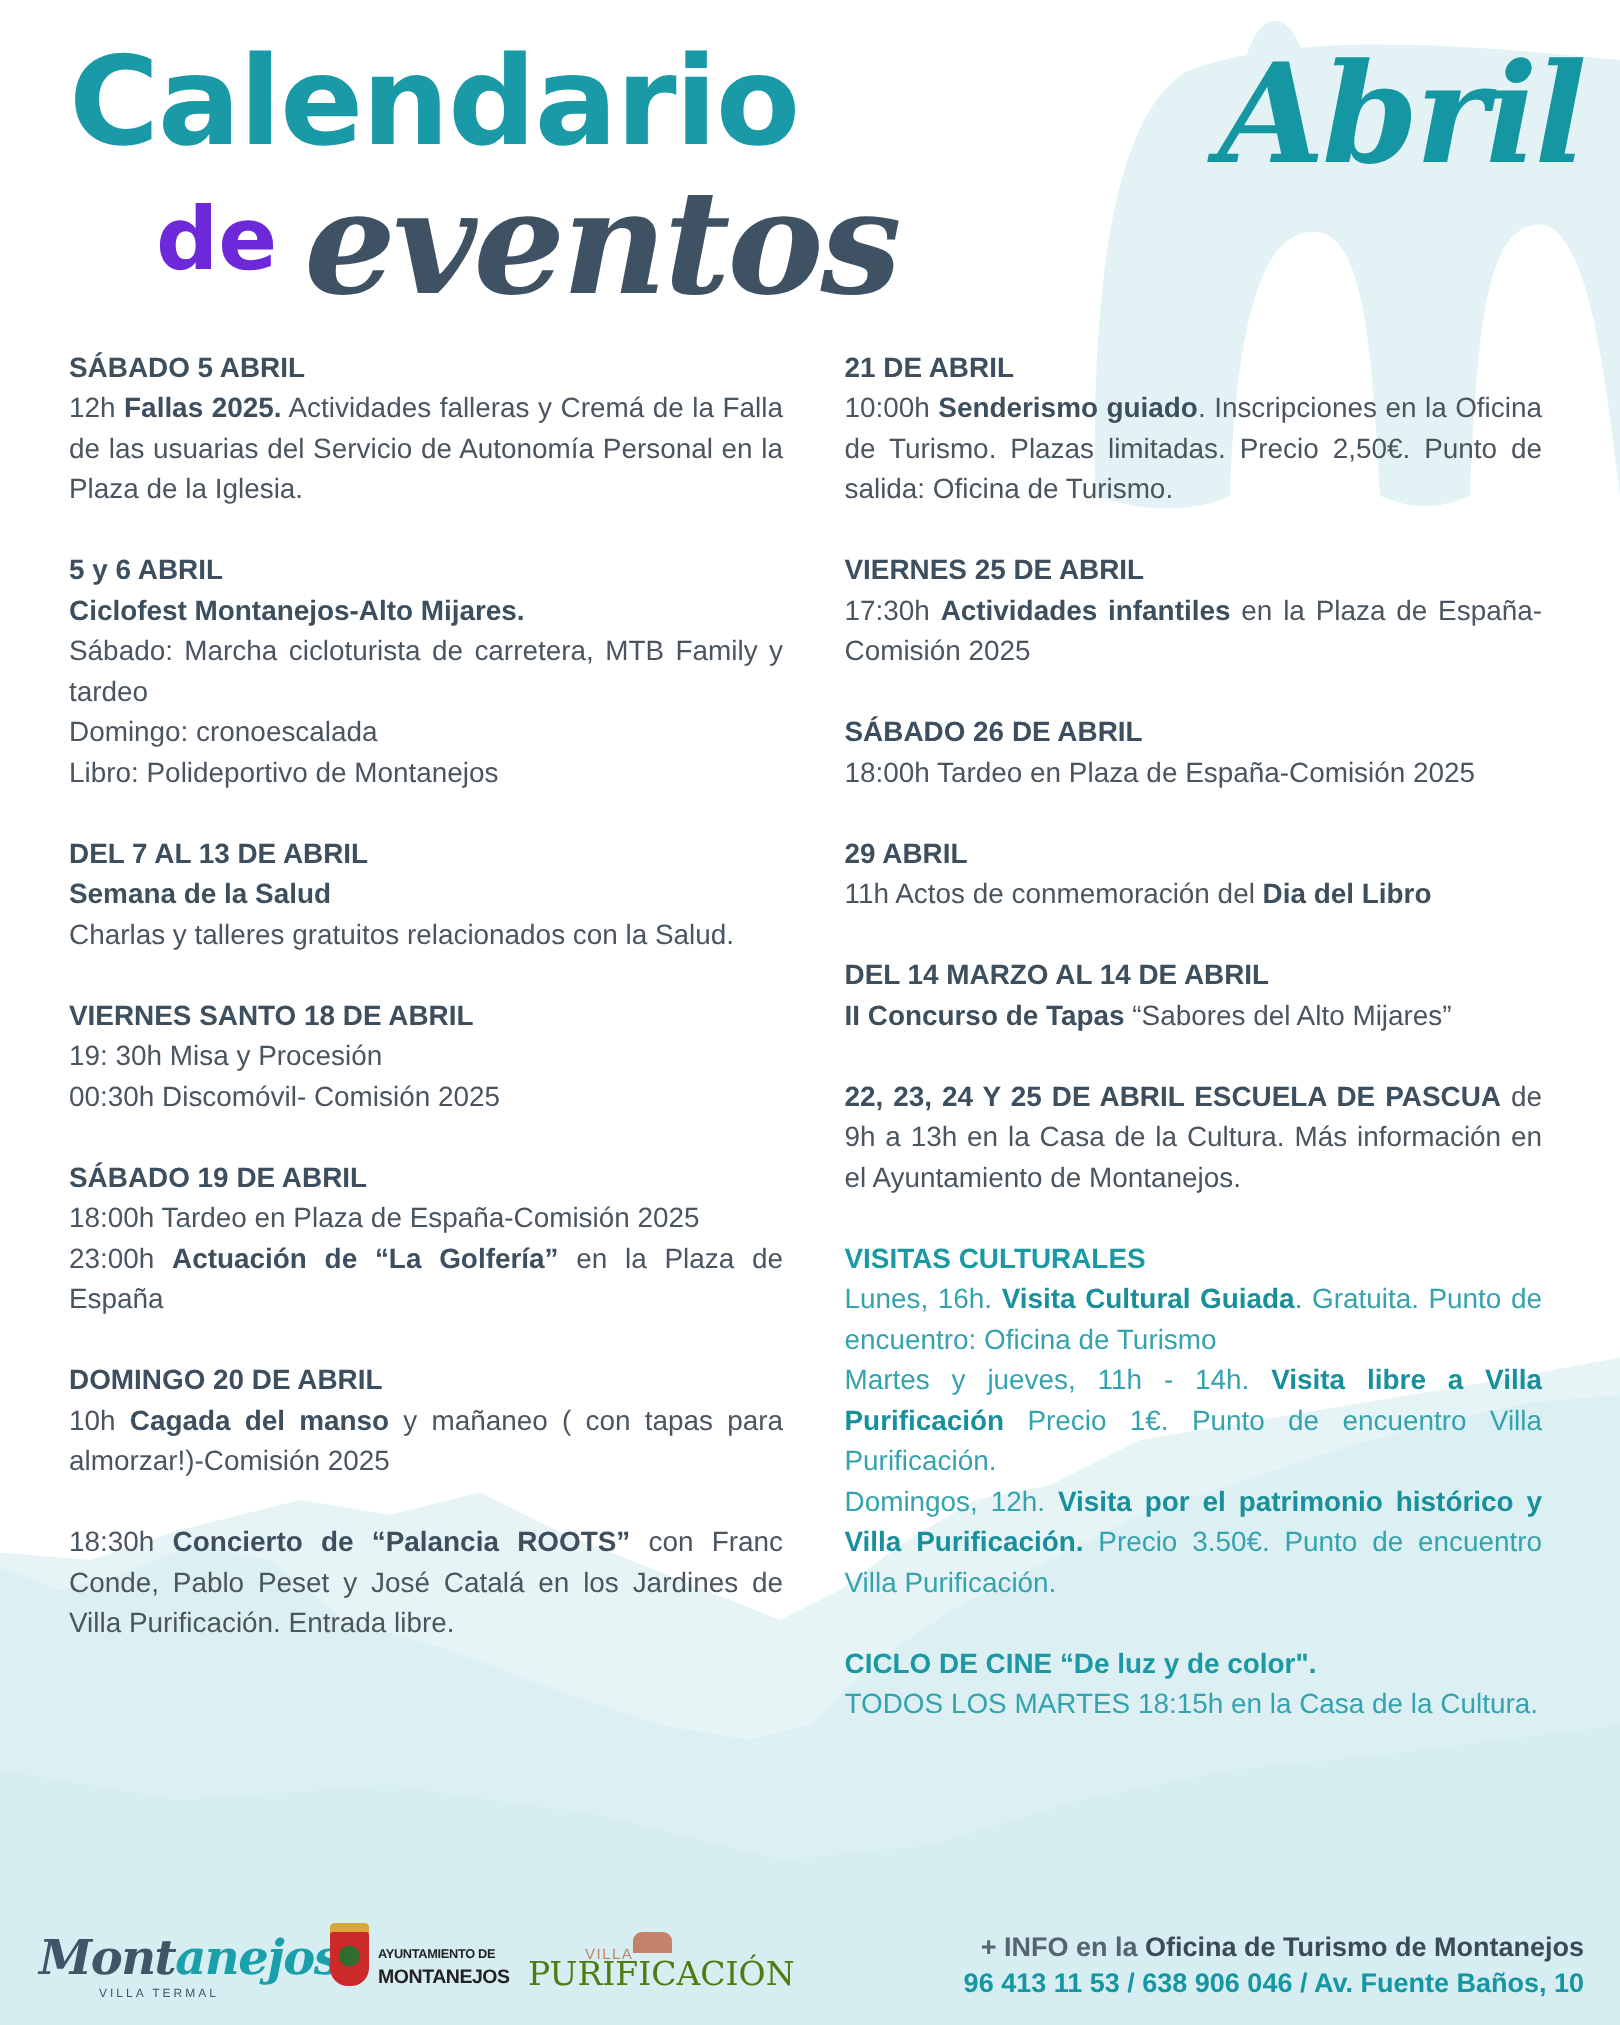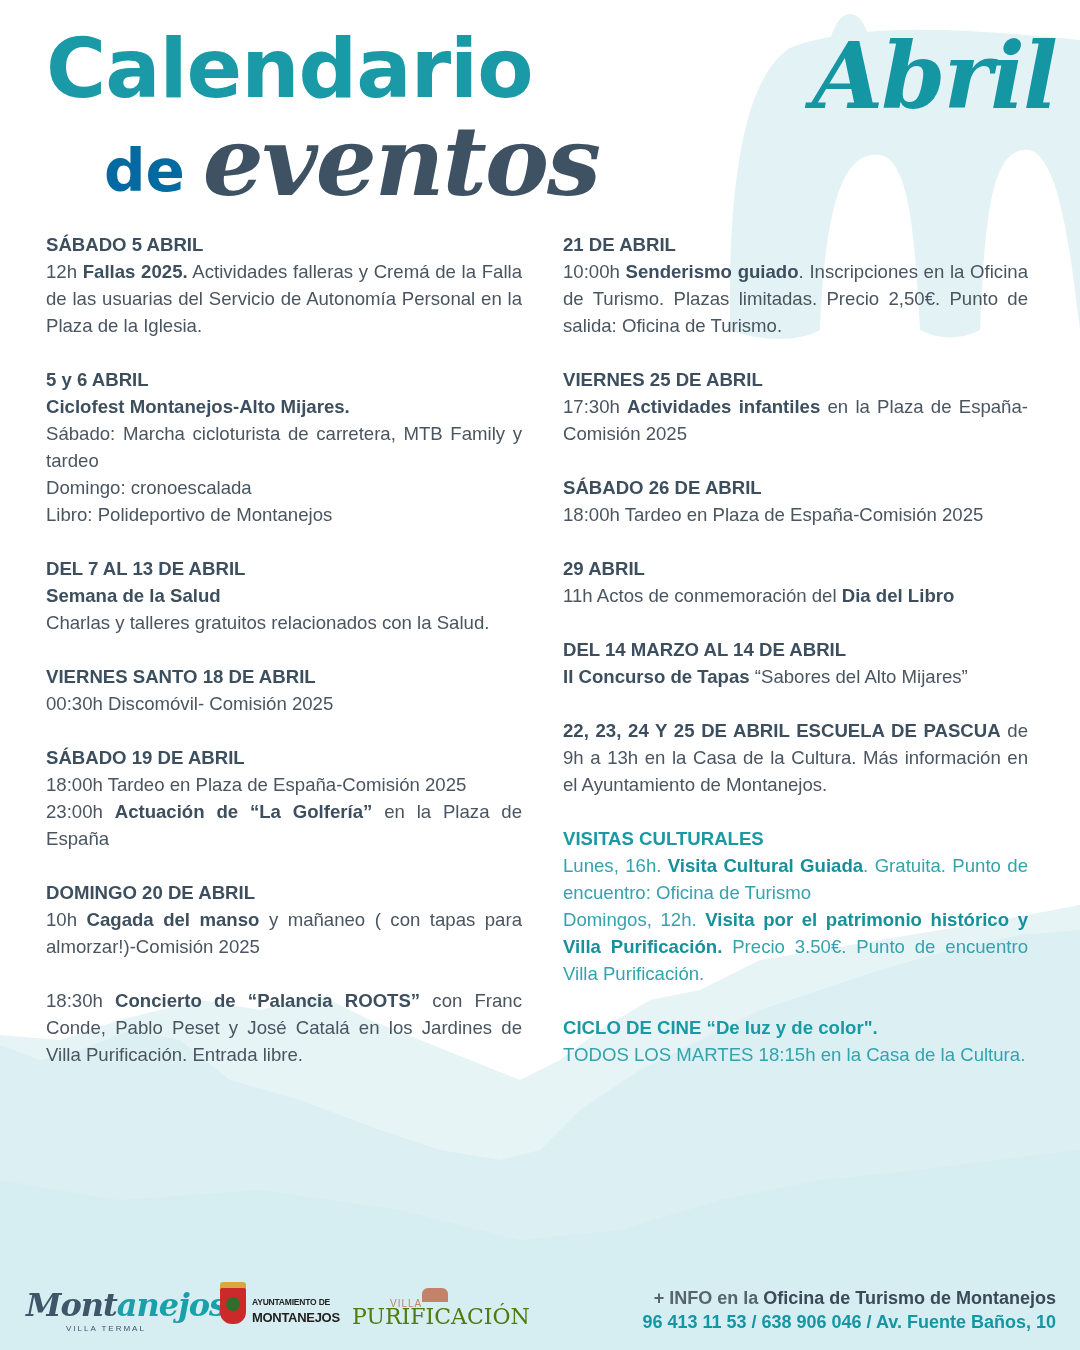--- a/index.html
+++ b/index.html
@@ -21,24 +21,24 @@
     font-size: 82px;
     letter-spacing: -1px;
     color: #1a9aa6;
     line-height: 1;
   }
   .title-sub-row { display: flex; align-items: flex-end; margin-top: 4px; }
   .title-de {
     font-family: "DejaVu Sans", sans-serif;
     font-weight: bold;
     font-size: 58px;
-    color: #0369a1;
+    color: #6d28d9;
     margin-left: 58px;
     line-height: 1;
-    margin-bottom: 10px;
+    margin-bottom: 22px;
   }
   .title-eventos {
     font-family: "DejaVu Serif", serif;
     font-style: italic;
     font-weight: bold;
     font-size: 96px;
     color: #3f5263;
     line-height: 1;
     margin-left: 18px;
     letter-spacing: -2px;
@@ -158,20 +158,21 @@
         <p><span>Domingo: cronoescalada</span></p>
         <p><span>Libro: Polideportivo de Montanejos</span></p>
       </div>
       <div class="event">
         <div class="event-head">DEL 7 AL 13 DE ABRIL</div>
         <div class="event-head">Semana de la Salud</div>
         <p><span>Charlas y talleres gratuitos relacionados con la Salud.</span></p>
       </div>
       <div class="event">
         <div class="event-head">VIERNES SANTO 18 DE ABRIL</div>
+        <p><span>19: 30h Misa y Procesión</span></p>
         <p><span>00:30h Discomóvil- Comisión 2025</span></p>
       </div>
       <div class="event">
         <div class="event-head">SÁBADO 19 DE ABRIL</div>
         <p><span>18:00h Tardeo en Plaza de España-Comisión 2025</span></p>
         <p><span>23:00h </span><b>Actuación de “La Golfería”</b><span> en la Plaza de España</span></p>
       </div>
       <div class="event">
         <div class="event-head">DOMINGO 20 DE ABRIL</div>
         <p><span>10h </span><b>Cagada del manso</b><span> y mañaneo ( con tapas para almorzar!)-Comisión 2025</span></p>
@@ -200,20 +201,21 @@
       <div class="event">
         <div class="event-head">DEL 14 MARZO AL 14 DE ABRIL</div>
         <p><b>II Concurso de Tapas</b><span> “Sabores del Alto Mijares”</span></p>
       </div>
       <div class="event">
         <p><b>22, 23, 24 Y 25 DE ABRIL  ESCUELA DE PASCUA</b><span> de 9h a 13h en la Casa de la Cultura. Más información en el Ayuntamiento de Montanejos.</span></p>
       </div>
       <div class="event teal">
         <div class="event-head">VISITAS CULTURALES</div>
         <p><span>Lunes, 16h. </span><b>Visita Cultural Guiada</b><span>. Gratuita. Punto de encuentro: Oficina de Turismo</span></p>
+        <p><span>Martes y jueves, 11h - 14h. </span><b>Visita libre a Villa Purificación</b><span> Precio 1€. Punto de encuentro Villa Purificación.</span></p>
         <p><span>Domingos, 12h. </span><b>Visita por el patrimonio histórico y Villa Purificación.</b><span> Precio 3.50€. Punto de encuentro Villa Purificación.</span></p>
       </div>
       <div class="event teal">
         <div class="event-head">CICLO DE CINE “De luz y de color".</div>
         <p><span>TODOS LOS MARTES 18:15h en la Casa de la Cultura.</span></p>
       </div>
     </div>
 
   <div class="footer">
     <div class="logo logo-montanejos">

